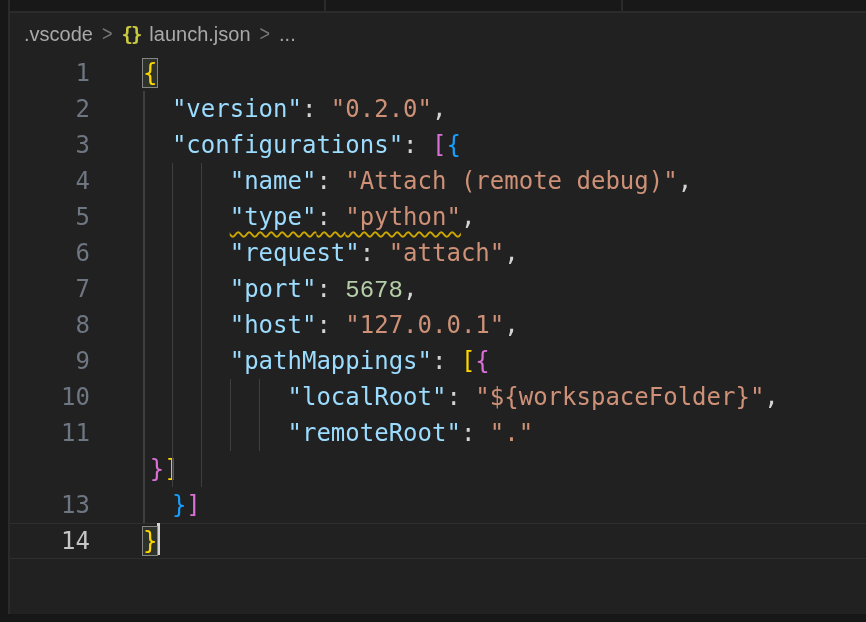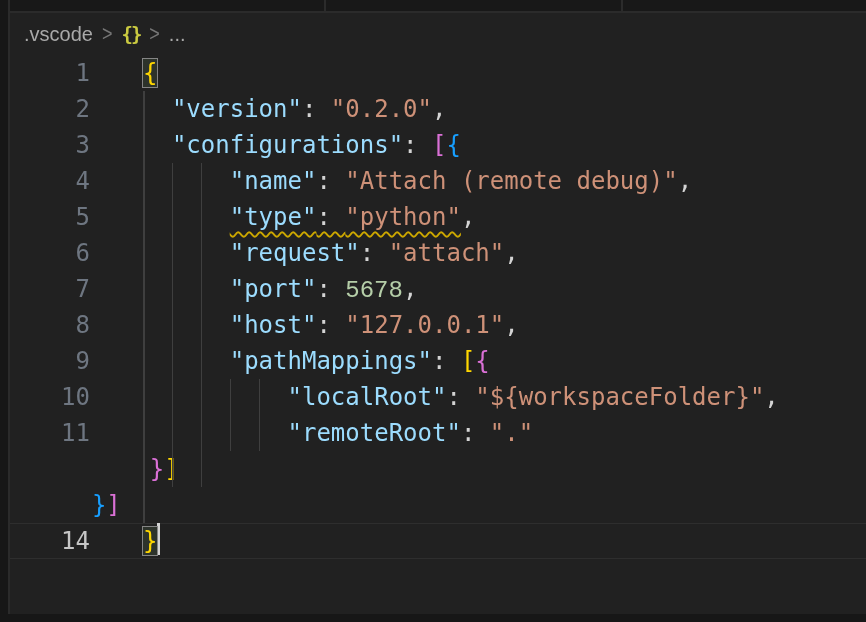--- a/index.html
+++ b/index.html
@@ -60,20 +60,21 @@
   <div class="tabstrip" id="tabstrip">
       <div class="tab-sep" style="left: 314px;"></div>
       <div class="tab-sep" style="left: 611px;"></div>
     </div>
   <div class="tab-divider"></div>
 
   <div class="breadcrumb">
     <span class="bc-item">.vscode</span>
     <span class="bc-sep">&gt;</span>
     <span class="bc-icon">{}</span>
+    <span class="bc-item">launch.json</span>
     <span class="bc-sep">&gt;</span>
     <span class="bc-item">...</span>
   </div>
 
   <div class="editor" id="editor">
       <div class="row">
         <div class="gutter">1</div>
         <div class="code"><span class="tok-b1 match">{</span></div>
       </div>
       <div class="row">
@@ -113,20 +114,21 @@
         <div class="code"><span class="tok-pun">          </span><span class="tok-key">"localRoot"</span><span class="tok-pun">: </span><span class="tok-str">"${workspaceFolder}"</span><span class="tok-pun">,</span></div>
       </div>
       <div class="row">
         <div class="gutter">11</div>
         <div class="code"><span class="tok-pun">          </span><span class="tok-key">"remoteRoot"</span><span class="tok-pun">: </span><span class="tok-str">"."</span></div>
       </div>
       <div class="row">
         <div class="code"><span class="tok-pun">      </span><span class="tok-b2">}</span><span class="tok-b1">]</span></div>
       </div>
       <div class="row">
+        <div class="gutter">13</div>
         <div class="code"><span class="tok-pun">  </span><span class="tok-b3">}</span><span class="tok-b2">]</span></div>
       </div>
       <div class="row current">
         <div class="gutter active">14</div>
         <div class="code"><span class="tok-b1 match">}</span><span class="cursor"></span></div>
       </div>
     </div>
   <div id="guides">
       <div class="guide" style="left: 143px; top: 91px; height: 432px;"></div>
       <div class="guide" style="left: 171.92px; top: 163px; height: 324px;"></div>

